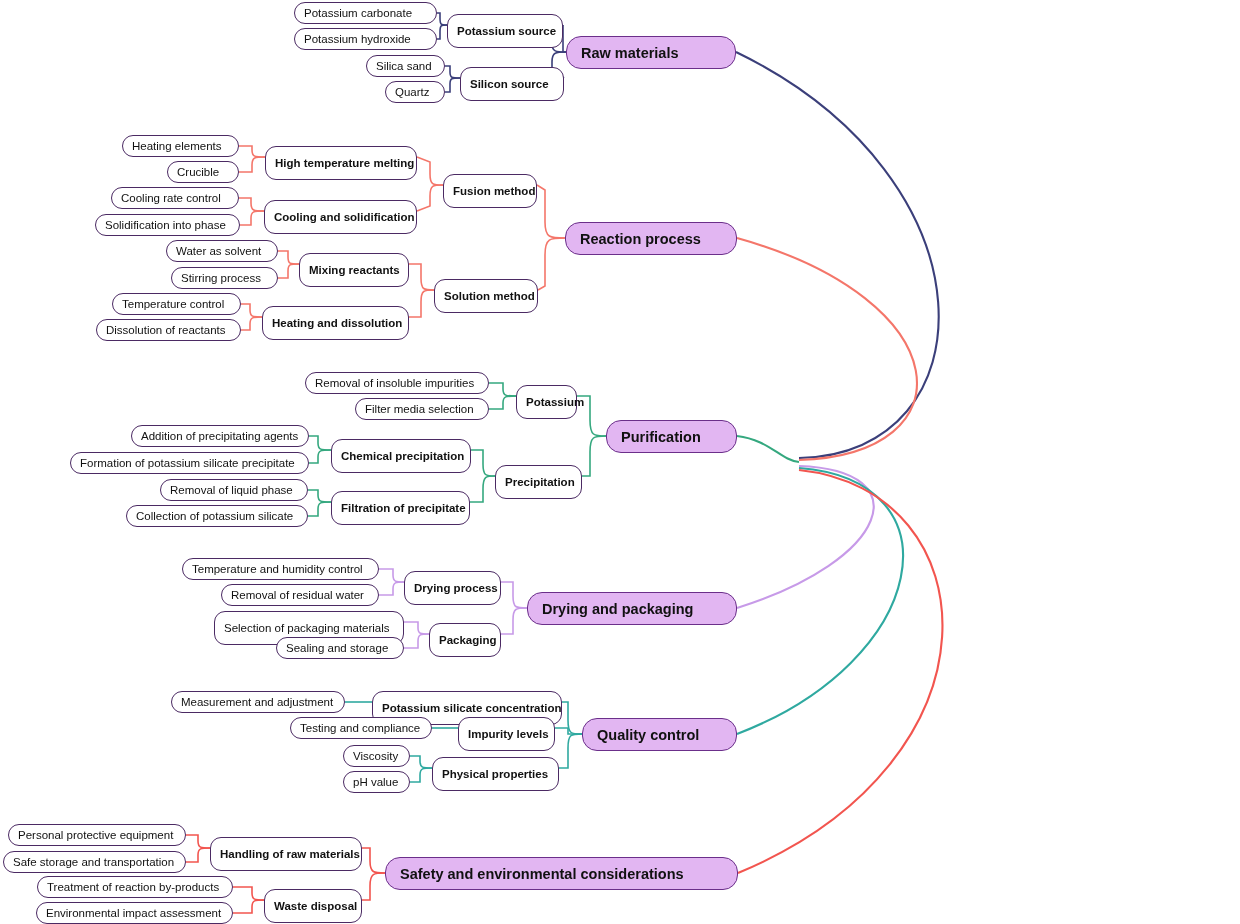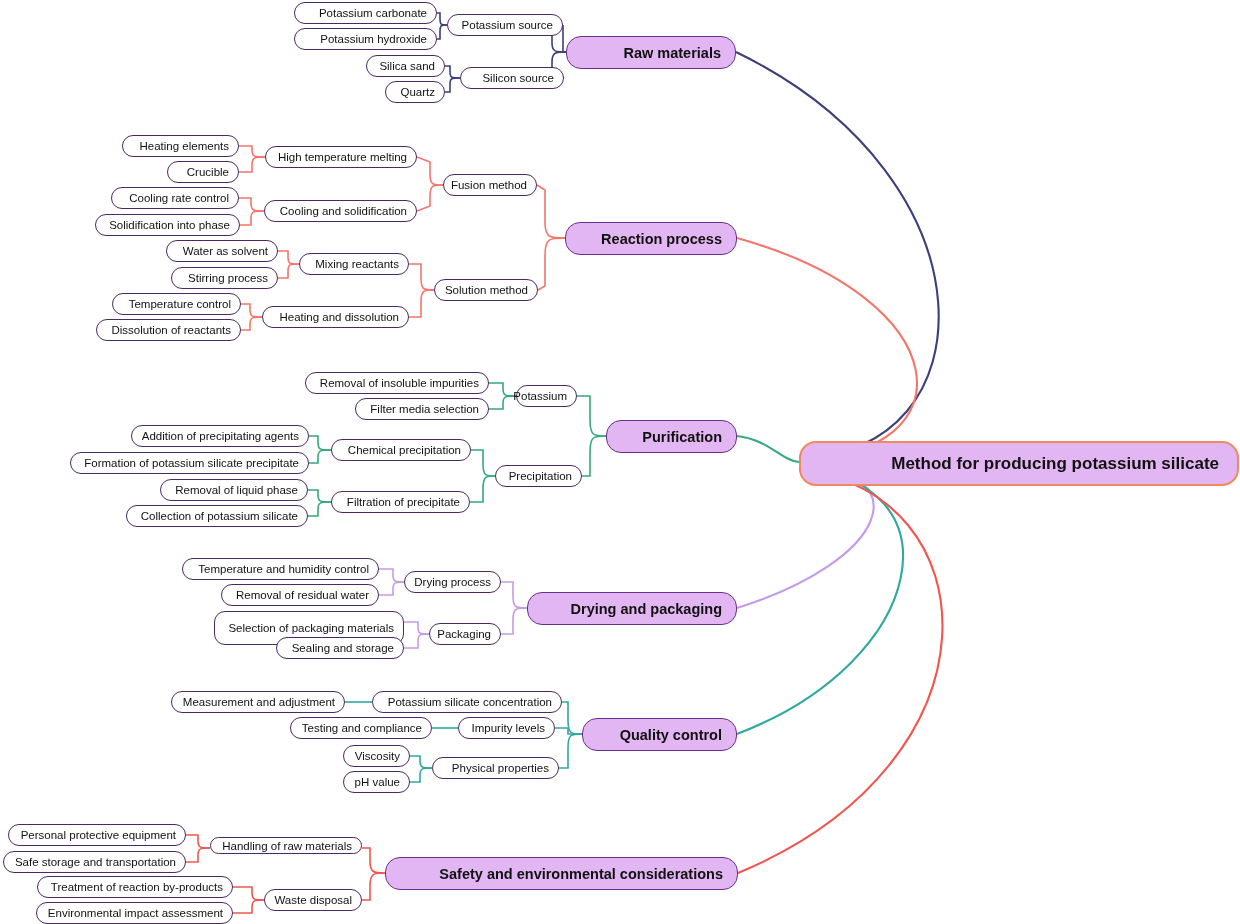--- a/index.html
+++ b/index.html
@@ -1,25 +1,25 @@
 <!DOCTYPE html>
 <html><head>
 <meta charset="utf-8">
 <style>
   html,body{margin:0;padding:0;background:#ffffff;}
   body{width:1240px;height:924px;overflow:hidden;font-family:"Liberation Sans",sans-serif;}
   #stage{position:relative;width:1240px;height:924px;}
   svg#edges{position:absolute;left:0;top:0;width:1240px;height:924px;}
-  .node{position:absolute;box-sizing:border-box;display:flex;align-items:center;justify-content:flex-end;
+  .node{position:absolute;box-sizing:border-box;display:flex;align-items:center;justify-content:flex-start;
         border-radius:14px;white-space:nowrap;}
   
   .leaf{background:#ffffff;border:1.3px solid #4b2a63;color:#111111;font-size:11.5px;
         border-radius:11px;height:21px;padding:0 9px;}
   .mid{background:#ffffff;border:1.3px solid #4b2a63;color:#111111;font-size:11.5px;
-        border-radius:11px;height:21px;padding:4px 9px;}
+        border-radius:11px;height:21px;padding:16px 9px;font-weight:bold;}
   
   .branch{background:#e2b6f2;border:1.6px solid #6b2f8a;color:#111111;font-weight:bold;
           font-size:14.5px;border-radius:15px;height:31px;padding:0 14px;}
   
   .root{background:#e2b6f2;border:2px solid #f08a5d;color:#111111;font-weight:bold;
         font-size:17px;border-radius:17px;height:45px;padding:0 18px;}
 </style>
 </head>
 <body>
 
@@ -99,23 +99,20 @@
     <g fill="none" stroke="#f2554f" stroke-width="1.6">
       <path d="M385,873 C374,873 370,873 370,861 L370,848 L362,848"></path>
       <path d="M385,873 C374,873 370,873 370,886 L370,900 L362,900"></path>
       <path d="M210,848 C201,848 198,848 198,841 L198,835 L186,835"></path>
       <path d="M210,848 C201,848 198,848 198,855 L198,862 L186,862"></path>
       <path d="M264,900 C255,900 252,900 252,893 L252,887 L233,887"></path>
       <path d="M264,900 C255,900 252,900 252,907 L252,913 L233,913"></path>
     </g>
   </svg>
 
-  <div class="node root" style="left:799px;top:441px;width:440px;height:45px;">
-    <span>Method for producing potassium silicate</span>
-  </div>
 
   <div class="node branch" style="left:566px;top:36px;width:170px;height:33px;">
     <span>Raw materials</span>
   </div>
   <div class="node mid" style="left:447px;top:14px;width:116px;height:22px;">
     <span>Potassium source</span>
   </div>
   <div class="node leaf" style="left:294px;top:2px;width:143px;height:22px;">
     <span>Potassium carbonate</span>
   </div>

